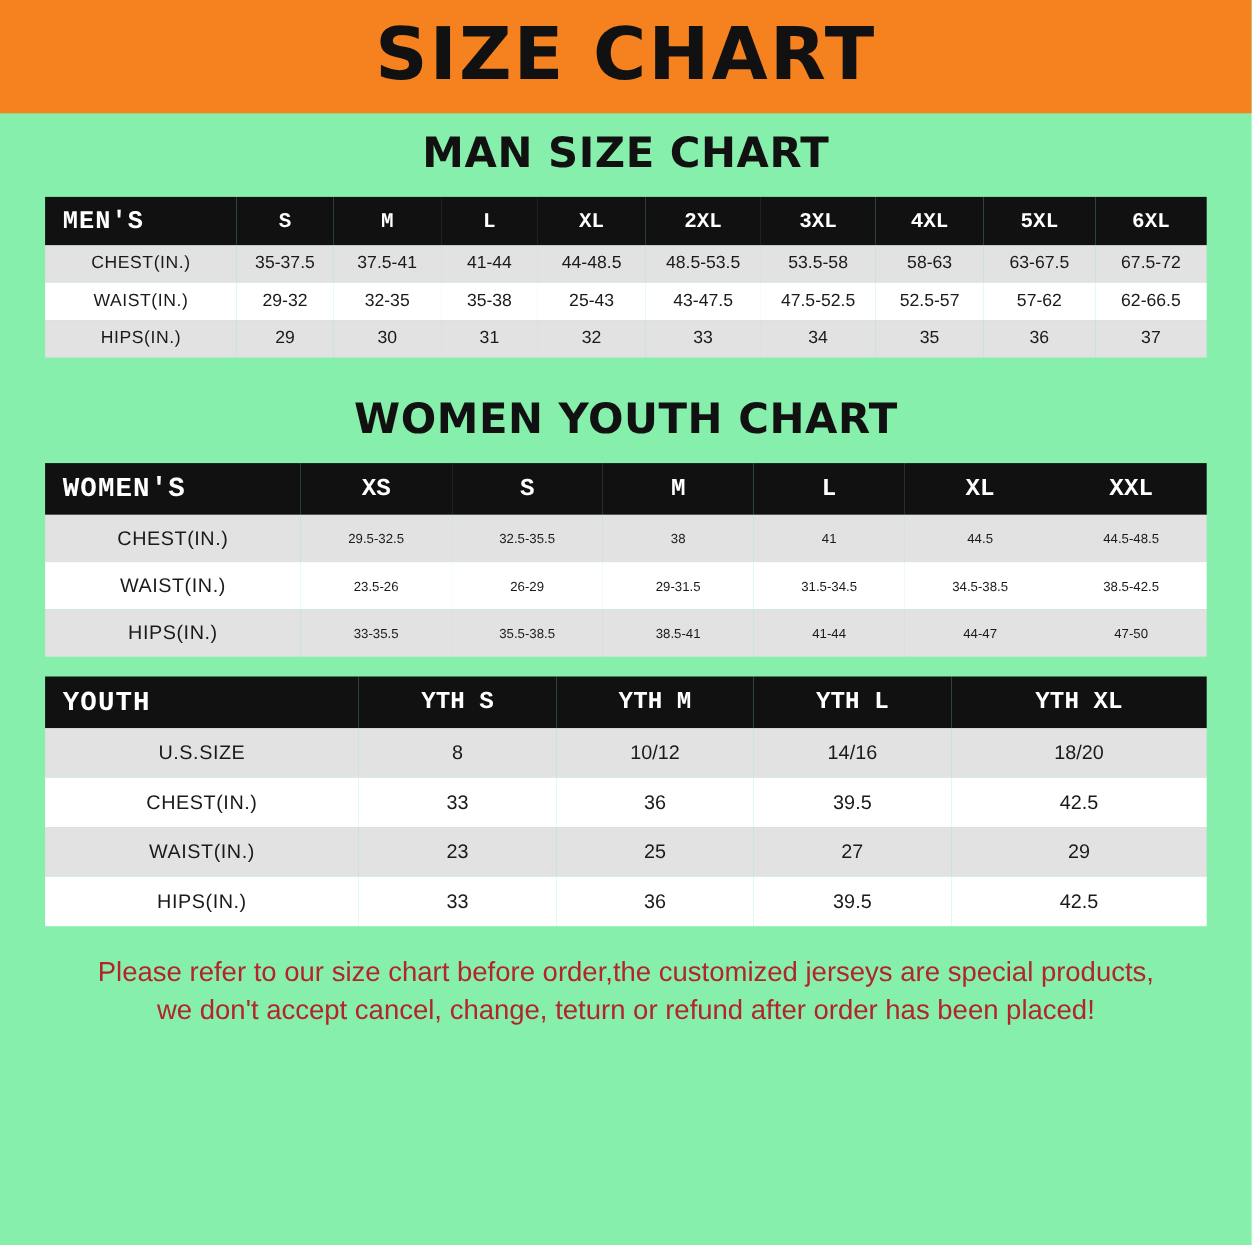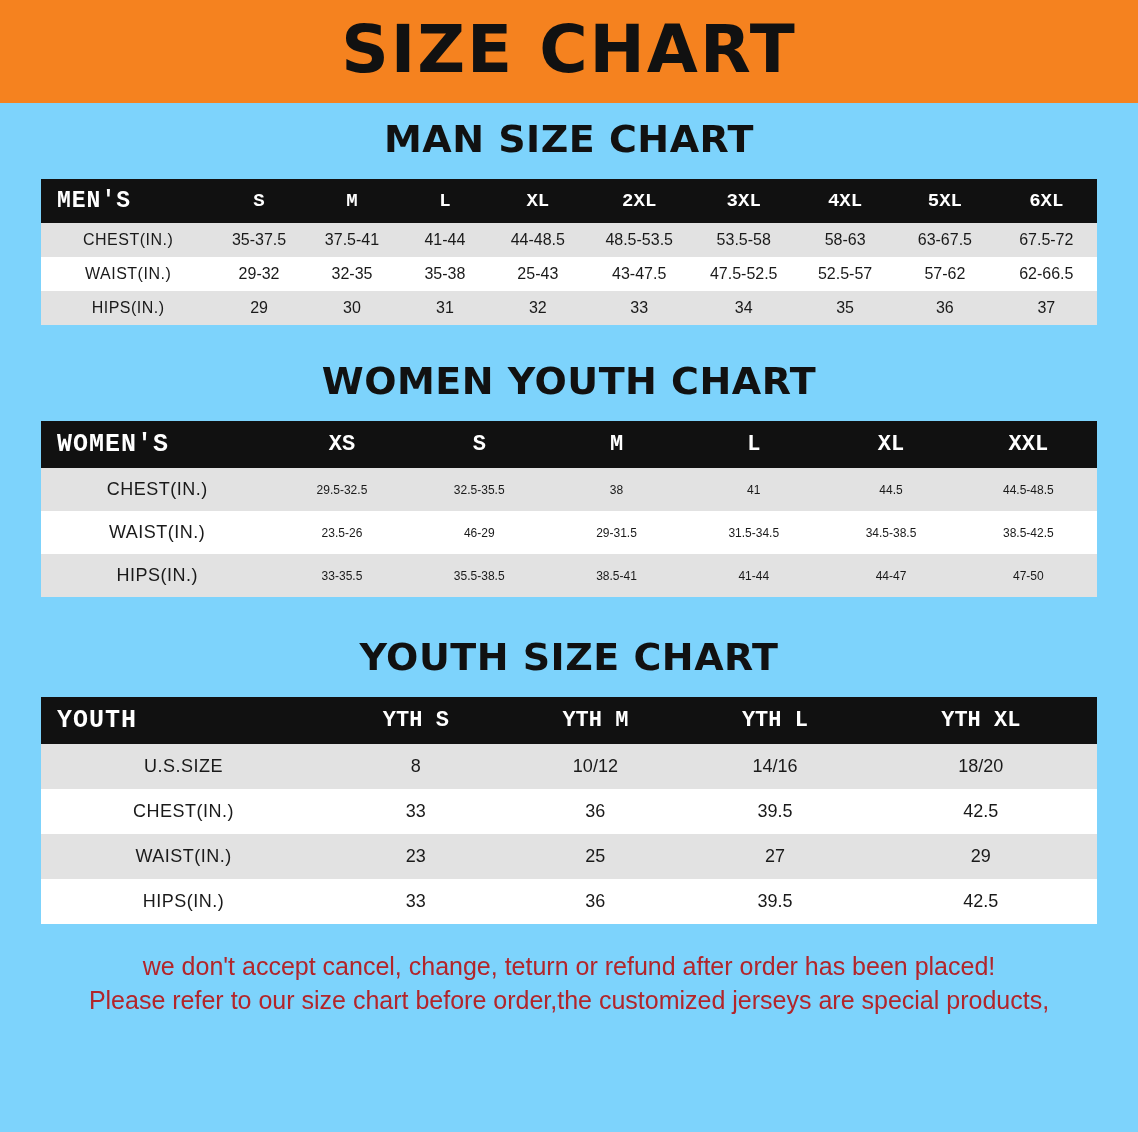--- a/index.html
+++ b/index.html
@@ -8,21 +8,21 @@
     padding: 0;
     width: 1138px;
     height: 1132px;
     background: #ffffff;
     font-family: "Liberation Sans", sans-serif;
   }
   #page {
     position: relative;
     width: 1138px;
     height: 1132px;
-    background: #7dd3fc;
+    background: #86efac;
     overflow: hidden;
   }
 
   
   .banner {
     width: 1138px;
     height: 103px;
     background: #f5821f;
     display: flex;
     align-items: center;
@@ -227,40 +227,39 @@
           <td>29.5-32.5</td>
           <td>32.5-35.5</td>
           <td>38</td>
           <td>41</td>
           <td>44.5</td>
           <td>44.5-48.5</td>
         </tr>
         <tr class="plain">
           <td class="rowhead">WAIST(IN.)</td>
           <td>23.5-26</td>
-          <td>46-29</td>
+          <td>26-29</td>
           <td>29-31.5</td>
           <td>31.5-34.5</td>
           <td>34.5-38.5</td>
           <td>38.5-42.5</td>
         </tr>
         <tr class="shade">
           <td class="rowhead">HIPS(IN.)</td>
           <td>33-35.5</td>
           <td>35.5-38.5</td>
           <td>38.5-41</td>
           <td>41-44</td>
           <td>44-47</td>
           <td>47-50</td>
         </tr>
       </tbody>
     </table>
   </div>
 
-  <div class="section-title title-youth">YOUTH SIZE CHART</div>
   <div class="table-wrap">
     <table id="youth-table">
       <colgroup>
         <col style="width:27%">
         <col style="width:17%">
           <col style="width:17%">
           <col style="width:17%">
           <col style="width:22%">
       </colgroup>
       <thead>
@@ -299,17 +298,17 @@
           <td>33</td>
           <td>36</td>
           <td>39.5</td>
           <td>42.5</td>
         </tr>
       </tbody>
     </table>
   </div>
 
   <div class="note">
+    <div>Please refer to our size chart before order,the customized jerseys are special products,</div>
     <div>we don't accept cancel, change, teturn or refund after order has been placed!</div>
-    <div>Please refer to our size chart before order,the customized jerseys are special products,</div>
   </div>
 
 </div>
 
 </body></html>

